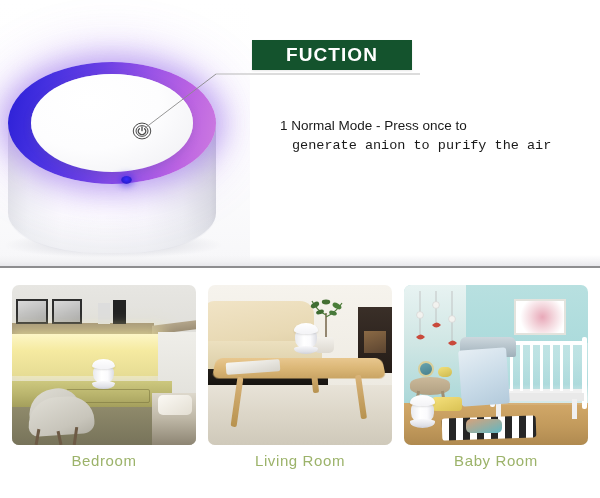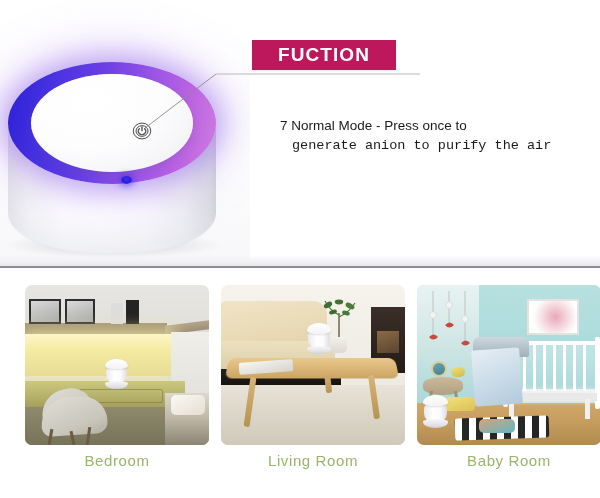--- a/index.html
+++ b/index.html
@@ -70,22 +70,22 @@
     border-radius:50%;
     background:radial-gradient(ellipse at 50% 40%, #3a2bff 0%, #2a1fd0 60%, rgba(42,31,208,0) 100%);
     box-shadow:0 0 7px 2px rgba(60,45,240,.6);
   }
 
   
   .callout-svg { position:absolute; left:0; top:0; width:600px; height:266px; pointer-events:none; }
 
   
   .fuction-banner {
-    position:absolute; left:252px; top:40px; width:144px; height:30px;
-    background:#be185d;
+    position:absolute; left:252px; top:40px; width:160px; height:30px;
+    background:#14532d;
     display:flex; align-items:center; justify-content:center;
     box-shadow:0 1px 2px rgba(0,0,0,.10);
   }
   .fuction-banner span{
     color:#ffffff; font-size:19px; font-weight:bold; letter-spacing:1.1px;
   }
 
   
   .func-text { position:absolute; left:280px; top:116px; width:300px; }
   .func-item { margin-bottom:14px; }
@@ -93,21 +93,21 @@
   .func-item p.indent { padding-left:12px;font-family:Liberation Mono, monospace; }
 
   
   .divider-band {
     position:absolute; left:0; top:255px; width:600px; height:11px;
     background:linear-gradient(180deg, rgba(255,255,255,0) 0%, rgba(242,242,244,.9) 55%, rgba(232,232,236,1) 100%);
   }
   .divider-line { position:absolute; left:0; top:266px; width:600px; height:2px; background:#8e8e90; }
 
   
-  .rooms { position:absolute; left:13px; top:268px; width:489px; height:230px; background:#fff; }
+  .rooms { position:absolute; left:0; top:268px; width:489px; height:230px; background:#fff; }
   .room-card { position:absolute; top:17px; width:184px; }
   .room-card.c1 { left:12px; }
   .room-card.c2 { left:208px; }
   .room-card.c3 { left:404px; }
   .room-photo {
     position:relative; width:184px; height:160px;
     border-radius:7px; overflow:hidden;
   }
   .room-label {
     margin-top:7px; text-align:center;
@@ -267,21 +267,21 @@
       <line x1="145" y1="128" x2="216" y2="74" stroke="#8a8a8a" stroke-width="0.9"></line>
       <line x1="216" y1="74" x2="420" y2="74" stroke="#b9b9b9" stroke-width="1"></line>
     </svg>
 
     <div class="fuction-banner">
       <span>FUCTION</span>
     </div>
 
     <div class="func-text">
       <div class="func-item">
-        <p>7 Normal Mode - Press once to</p>
+        <p>1 Normal Mode - Press once to</p>
         <p class="indent">generate anion to purify the air</p>
       </div>
     </div>
 
     <div class="divider-band"></div>
   </div>
   <div class="divider-line"></div>
 
   <div class="rooms">
 

